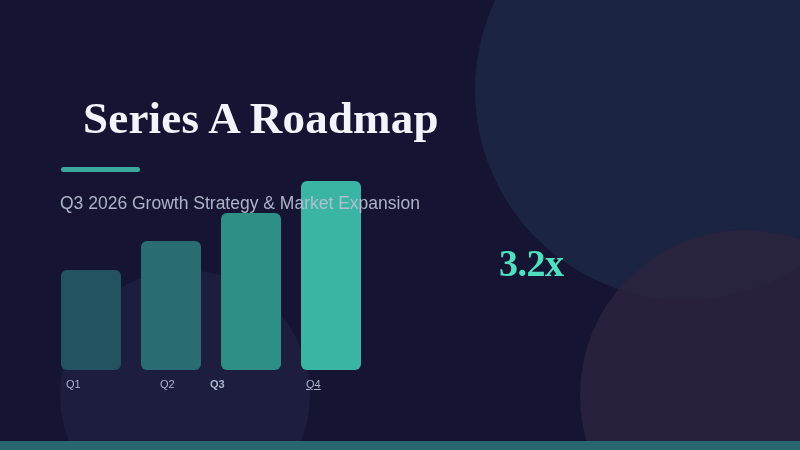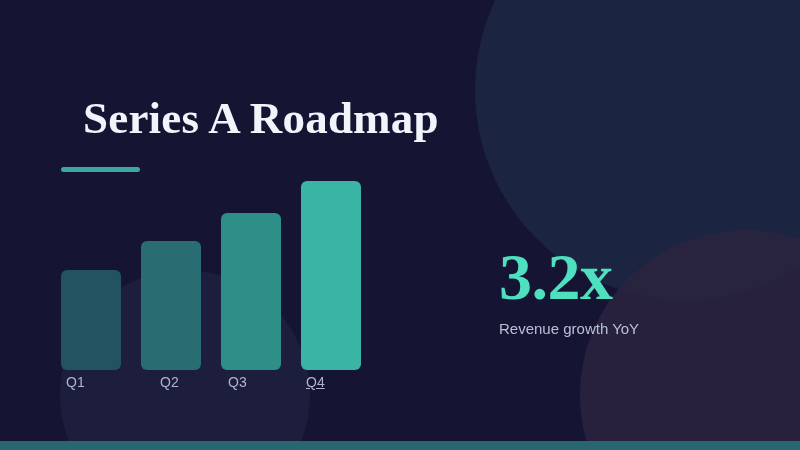--- a/index.html
+++ b/index.html
@@ -107,36 +107,36 @@
   }
   .bar {
     position: absolute;
     bottom: 80px;
     width: 60px;
     border-radius: 6px;
   }
   .bar-label {
     position: absolute;
     bottom: 60px;
-    font-size: 14px;
+    font-size: 11px;
     color: #aeb5cc;
     white-space: nowrap;
   }
 
   
   #stat-block {
     position: absolute;
     left: 499px;
     top: 244px;
     width: 260px;
   }
   #stat-value {
     font-family: "Liberation Serif", serif;
     font-weight: bold;
-    font-size: 66px;
+    font-size: 38px;
     line-height: 1;
     color: #4fe0c0;
     letter-spacing: -.5px;
   }
   #stat-caption {
     margin-top: 10px;
     font-size: 15px;
     color: #b9c0d4;
     white-space: nowrap;
   }
@@ -153,29 +153,29 @@
   </div>
 
   <div id="content">
 
     <div id="bar-chart">
         <div class="bar" style="left: 61px; width: 60px; height: 100px; bottom: 80px; background: rgb(35, 83, 96);"></div>
         <div class="bar-label" style="left: 66px;">Q1</div>
         <div class="bar" style="left: 141px; width: 60px; height: 129px; bottom: 80px; background: rgb(41, 109, 115);"></div>
         <div class="bar-label" style="left: 160px;">Q2</div>
         <div class="bar" style="left: 221px; width: 60px; height: 157px; bottom: 80px; background: rgb(46, 143, 137);"></div>
-        <div class="bar-label" style="left: 228px;">Q3</div>
+        <div class="bar-label" style="left: 210px; font-weight: bold;">Q3</div>
         <div class="bar" style="left: 301px; width: 60px; height: 189px; bottom: 80px; background: rgb(58, 181, 165);"></div>
         <div class="bar-label" style="left: 306px; text-decoration: underline;">Q4</div>
       </div>
 
     <div id="title">Series A Roadmap</div>
     <div id="accent-rule"></div>
+    <div id="subtitle">Q3 2026 Growth Strategy &amp; Market Expansion</div>
 
     <div id="stat-block">
       <div id="stat-value">3.2x</div>
-      <div id="stat-caption">Revenue growth YoY</div>
     </div>
 
   </div>
 
   <div id="bottom-strip"></div>
 </div>
 
 </body></html>

